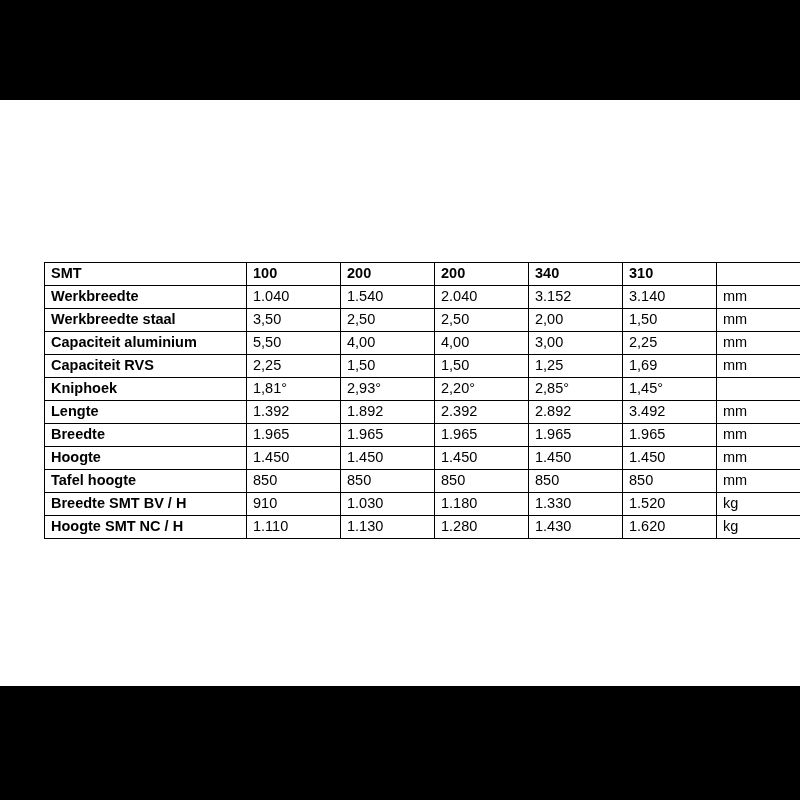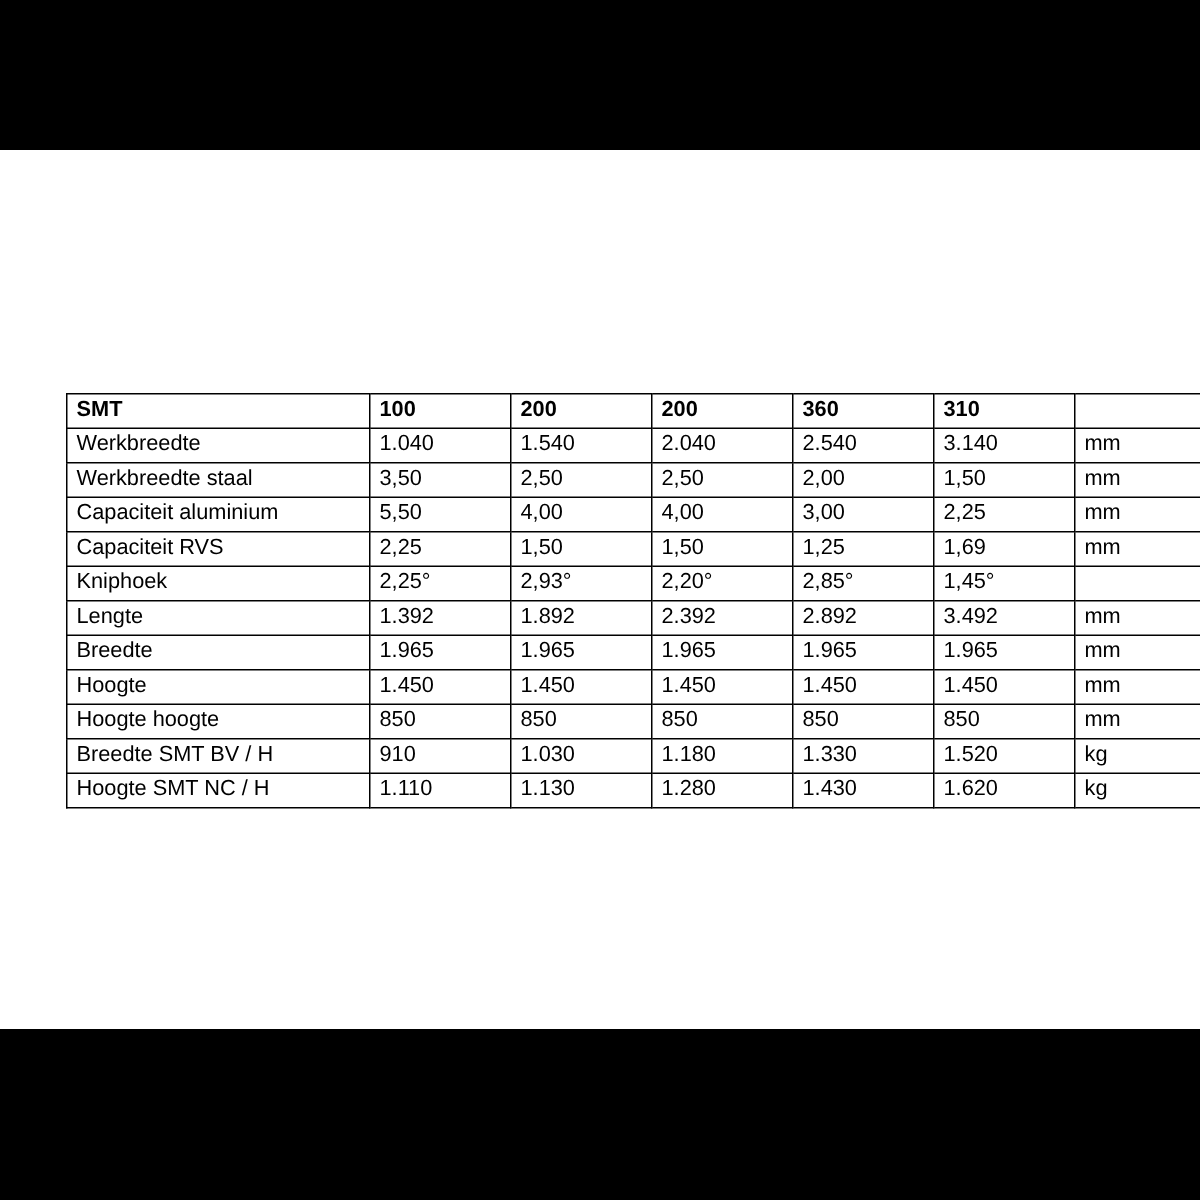--- a/index.html
+++ b/index.html
@@ -61,21 +61,21 @@
     font-size: 14.5px;
     line-height: 17px;
     color: #000000;
     height: 17px;
     vertical-align: middle;
     white-space: nowrap;
     overflow: hidden;
   }
   table.spec tr.header-row td,
   table.spec td.rowlabel {
-    font-weight: normal;
+    font-weight: bold;
   }
   table.spec tr.header-row td {
     font-weight: bold;
   }
   
   col.c-label { width: 202px; }
   col.c-val   { width: 94px; }
   col.c-unit  { width: 500px; }
 </style>
 </head>
@@ -97,31 +97,31 @@
           <col class="c-val">
           <col class="c-val">
           <col class="c-unit">
         </colgroup>
         <tbody>
           <tr class="header-row">
             <td>SMT</td>
             <td>100</td>
             <td>200</td>
             <td>200</td>
-            <td>360</td>
+            <td>340</td>
             <td>310</td>
             <td></td>
           </tr>
 
           <tr>
             <td class="rowlabel">Werkbreedte</td>
             <td>1.040</td>
             <td>1.540</td>
             <td>2.040</td>
-            <td>2.540</td>
+            <td>3.152</td>
             <td>3.140</td>
             <td>mm</td>
           </tr>
 
           <tr>
             <td class="rowlabel">Werkbreedte staal</td>
             <td>3,50</td>
             <td>2,50</td>
             <td>2,50</td>
             <td>2,00</td>
@@ -144,21 +144,21 @@
             <td>2,25</td>
             <td>1,50</td>
             <td>1,50</td>
             <td>1,25</td>
             <td>1,69</td>
             <td>mm</td>
           </tr>
 
           <tr>
             <td class="rowlabel">Kniphoek</td>
-            <td>2,25°</td>
+            <td>1,81°</td>
             <td>2,93°</td>
             <td>2,20°</td>
             <td>2,85°</td>
             <td>1,45°</td>
             <td></td>
           </tr>
 
           <tr>
             <td class="rowlabel">Lengte</td>
             <td>1.392</td>
@@ -183,21 +183,21 @@
             <td class="rowlabel">Hoogte</td>
             <td>1.450</td>
             <td>1.450</td>
             <td>1.450</td>
             <td>1.450</td>
             <td>1.450</td>
             <td>mm</td>
           </tr>
 
           <tr>
-            <td class="rowlabel">Hoogte hoogte</td>
+            <td class="rowlabel">Tafel hoogte</td>
             <td>850</td>
             <td>850</td>
             <td>850</td>
             <td>850</td>
             <td>850</td>
             <td>mm</td>
           </tr>
 
           <tr>
             <td class="rowlabel">Breedte SMT BV / H</td>

